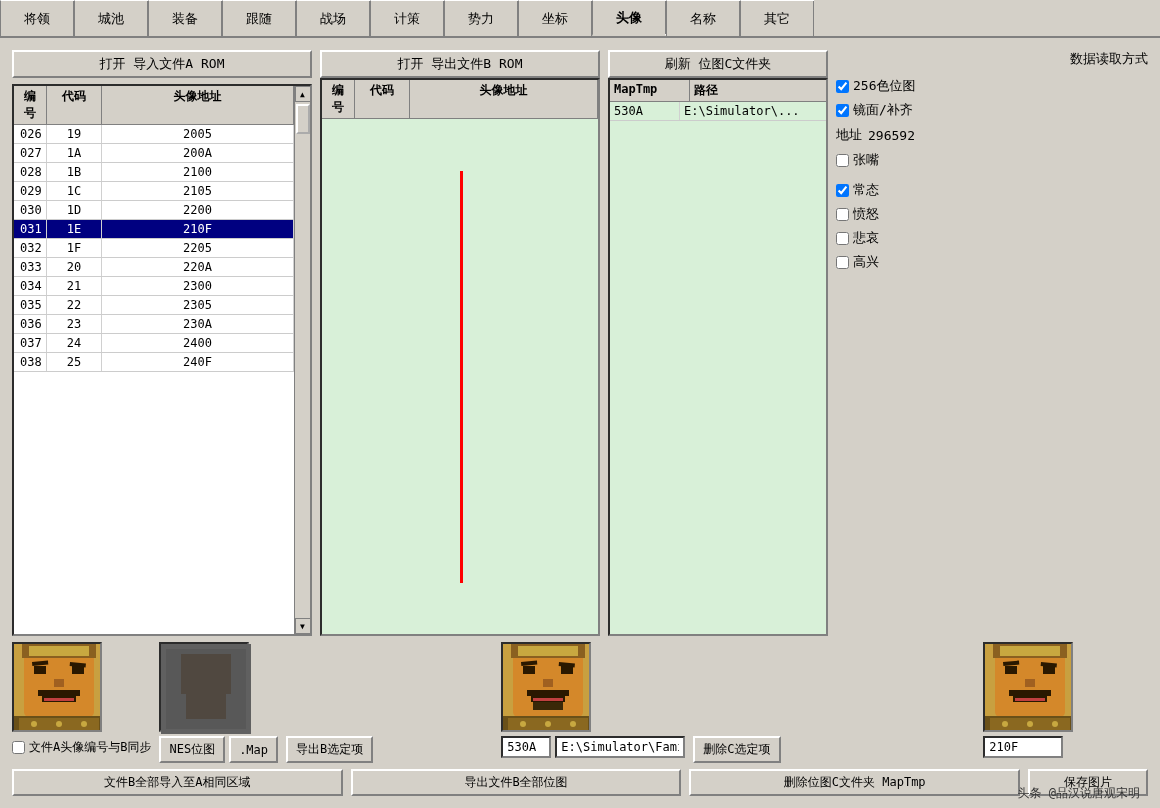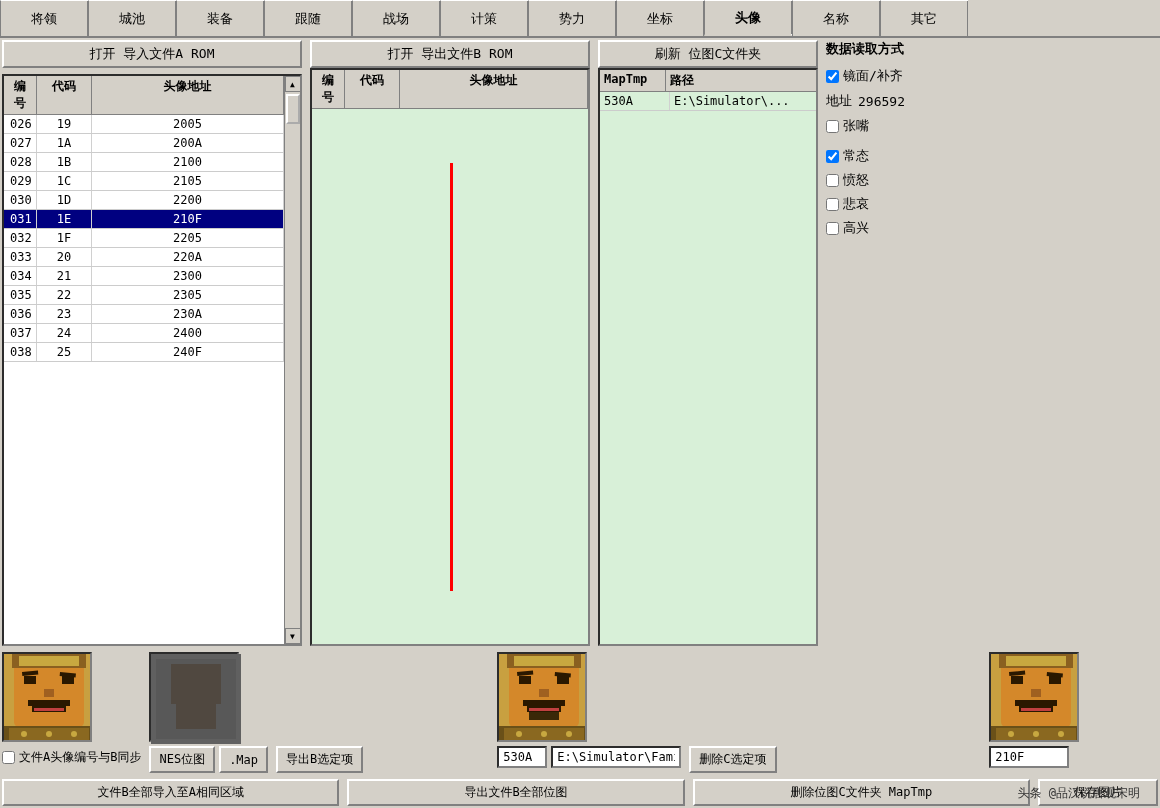--- a/index.html
+++ b/index.html
@@ -14,21 +14,21 @@
     }
 
     
     .top-nav {
       display: flex;
       background: #d4d0c8;
       border-bottom: 2px solid #808080;
       height: 38px;
     }
     .nav-tab {
-      padding: 6px 30px;
+      padding: 6px 23px;
       border: 1px solid #808080;
       border-bottom: none;
       background: #d4d0c8;
       cursor: pointer;
       font-size: 13px;
       display: flex;
       align-items: center;
       border-right: 1px solid #fff;
       border-top: 1px solid #fff;
       border-left: 1px solid #808080;
@@ -228,21 +228,21 @@
     .col-code { width: 55px; flex: none; }
     .col-addr { flex: 1; }
 
     .map-grid-header {
       display: flex;
       background: #d4d0c8;
       border-bottom: 1px solid #808080;
       font-weight: bold;
       font-size: 12px;
     }
-    .map-col-tmp { width: 66px; flex: none; padding: 2px 4px; border-right: 1px solid #808080; }
+    .map-col-tmp { width: 80px; flex: none; padding: 2px 4px; border-right: 1px solid #808080; }
     .map-col-path { flex: 1; padding: 2px 4px; }
 
     .map-row {
       display: flex;
       border-bottom: 1px solid #ccc;
       font-size: 12px;
     }
     .map-cell-tmp { width: 70px; flex: none; padding: 2px 4px; border-right: 1px solid #d0d0d0; }
     .map-cell-path { flex: 1; padding: 2px 4px; }
   </style>
@@ -278,21 +278,21 @@
     <span>头像</span>
   </div>
   <div class="nav-tab">
     <span>名称</span>
   </div>
   <div class="nav-tab">
     <span>其它</span>
   </div>
 </div>
 
-<div style="display:flex; flex-direction:column; height: calc(808px - 38px); padding: 2px; gap:6px; background:#d4d0c8;">
+<div style="display:flex; flex-direction:column; height: calc(808px - 38px); padding: 12px; gap:6px; background:#d4d0c8;">
 
   <div style="display:flex; gap:8px; flex:1; overflow:hidden;">
 
     <div class="left-panel">
       <button class="win-btn btn-open-a">打开 导入文件A ROM</button>
 
       <div class="grid-with-scroll" style="flex:1;">
         <div class="grid-scroll-content">
 
           <div class="grid-header">
@@ -405,22 +405,26 @@
         <div style="flex:1; background:#d8f0d8;">
           <div class="map-row">
             <div class="map-cell-tmp">530A</div>
             <div class="map-cell-path">E:\Simulator\...</div>
           </div>
         </div>
       </div>
     </div>
 
     <div class="settings-panel">
-      <div style="font-size:13px; font-weight:bold; margin-bottom:6px;">数据读取方式</div>
-
+      <div style="font-size:13px; font-weight:normal; margin-bottom:6px;text-align:right;">数据读取方式</div>
+
+      <div class="checkbox-row">
+        <input type="checkbox" checked="" id="cb256" style="">
+        <label for="cb256">256色位图</label>
+      </div>
 
       <div class="checkbox-row">
         <input type="checkbox" checked="" id="cbMirror" style="">
         <label for="cbMirror">镜面/补齐</label>
       </div>
 
       <div class="address-row">
         <span>地址</span>
         <span>296592</span>
       </div>

